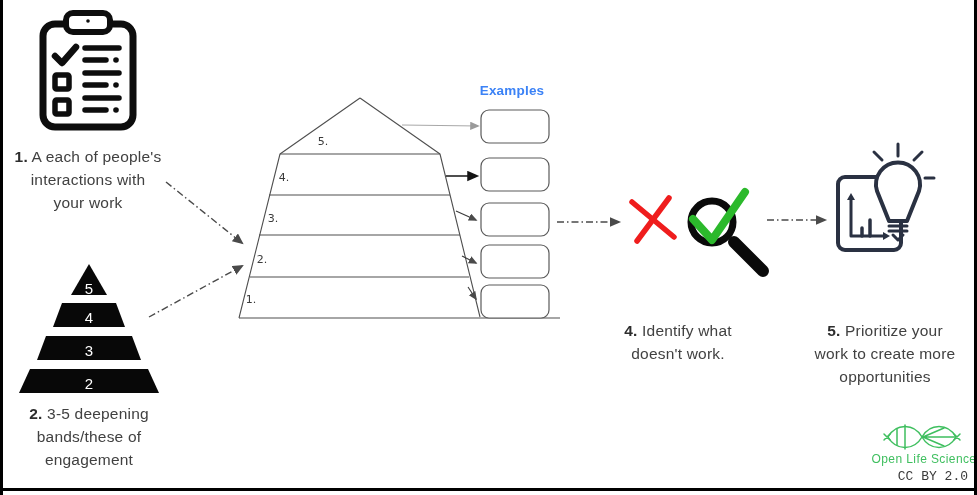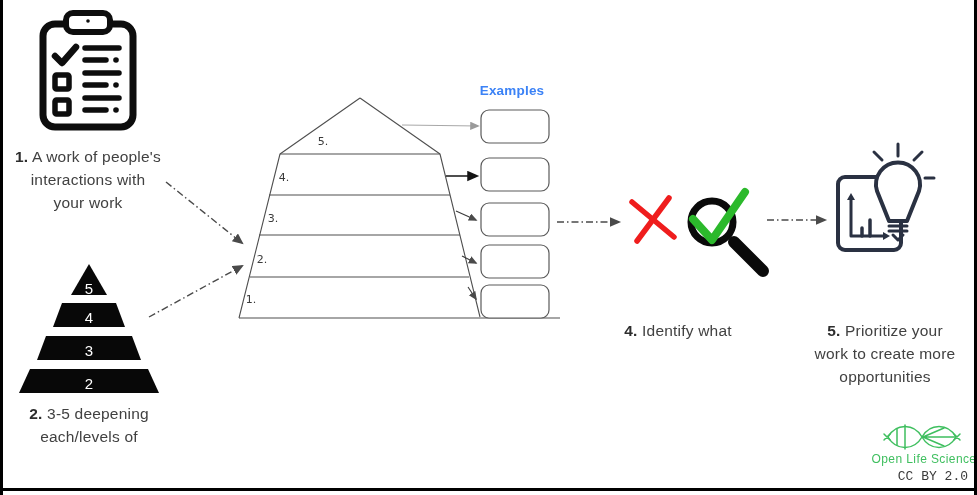--- a/index.html
+++ b/index.html
@@ -136,35 +136,37 @@
       <path d="M905,425 V449 M897,429 V445"></path>
       <path d="M884,434 L890,440 M890,434 L884,440"></path>
       <path d="M922,437 C930,423 948,423 956,437 C948,451 930,451 922,437 Z"></path>
       <path d="M923,437 H955 M923,437 L944,428 M923,437 L944,446"></path>
       <path d="M954,434 L960,440 M960,434 L954,440"></path>
     </g>
   </svg>
 
   <div class="step" style="left:0px;top:145px;width:176px;">
     <div><b>1.</b>
-      <span>A work of people's</span></div>
+      <span>A each of people's</span></div>
     <div>interactions with</div>
     <div>your work</div>
   </div>
 
   <div class="step" style="left:0px;top:402px;width:178px;">
     <div><b>2.</b>
       <span>3-5 deepening</span></div>
-    <div>each/levels of</div>
+    <div>bands/these of</div>
+    <div>engagement</div>
   </div>
 
 
   <div class="step" style="left:586px;top:319px;width:184px;">
     <div><b>4.</b>
       <span>Identify what</span></div>
+    <div>doesn't work.</div>
   </div>
 
   <div class="step" style="left:789px;top:319px;width:192px;">
     <div><b>5.</b>
       <span>Prioritize your</span></div>
     <div>work to create more</div>
     <div>opportunities</div>
   </div>
 
   <div class="examples-heading" style="left:512px;top:90px;">Examples</div>

